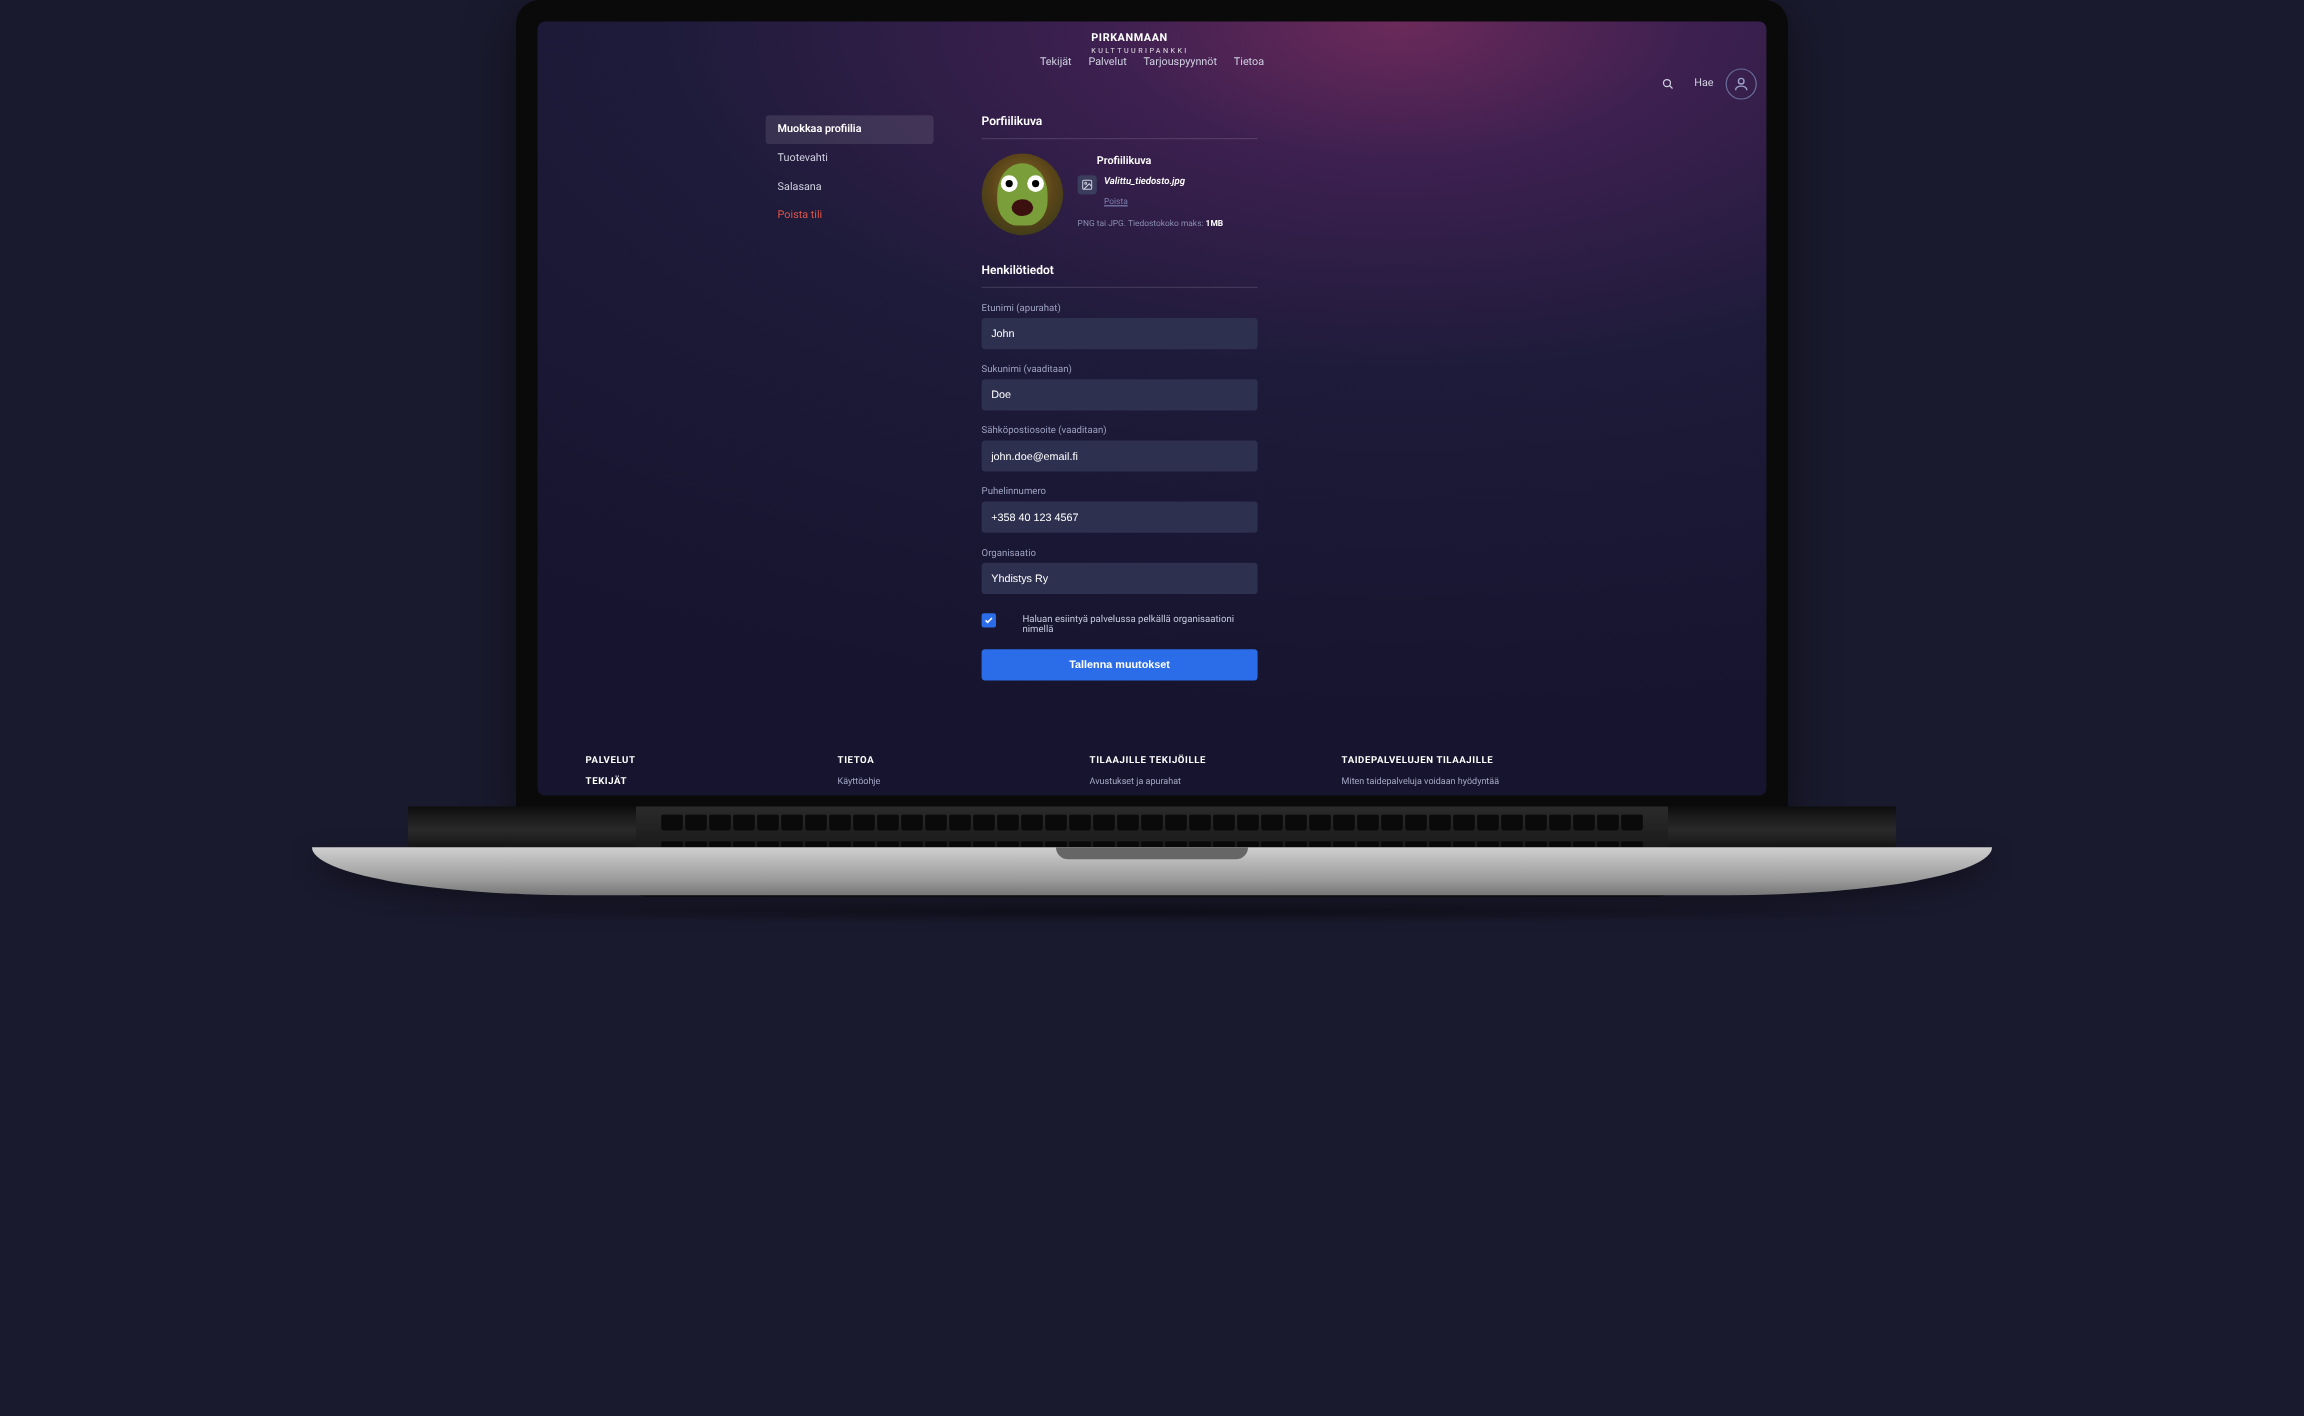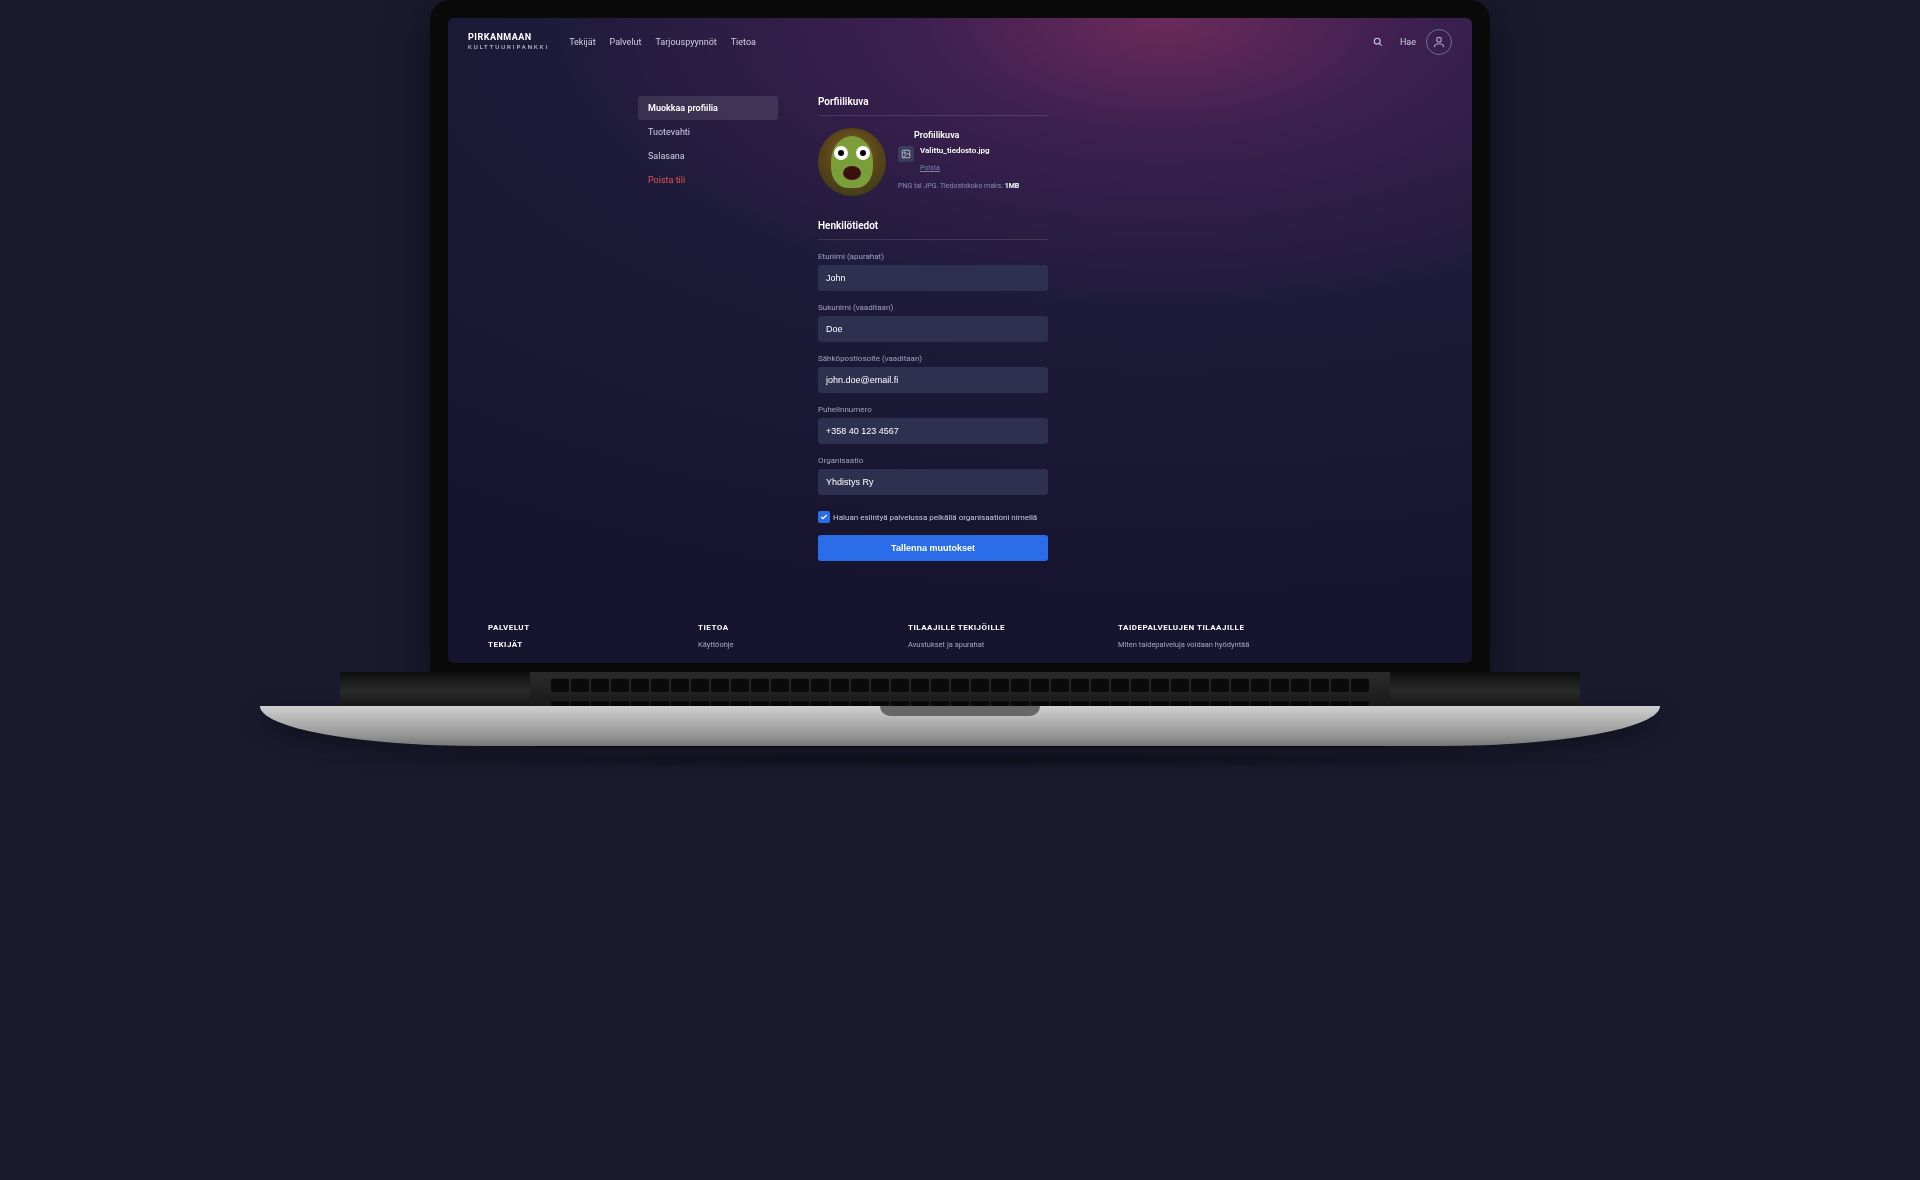--- a/index.html
+++ b/index.html
@@ -87,22 +87,23 @@
     width: 1380px;
     height: 20px;
     background: radial-gradient(ellipse, rgba(0,0,0,0.4) 0%, rgba(0,0,0,0) 70%);
     margin: 4px auto 0;
   }
 
   
   .topnav {
     display: flex;
     align-items: center;
-    padding: 10px 20px;
+    padding: 10px 8px;
     height: 48px;
+    flex-direction: column;
   }
   .brand {
     color: #fff;
     font-size: 8px;
     letter-spacing: 1px;
     line-height: 1.1;
     margin-right: 20px;
   }
   .brand strong { font-size: 9px; font-weight: 700; letter-spacing: 0.5px;}
   .brand span  { font-size: 6px; letter-spacing: 2px; opacity: 0.85;}
@@ -200,37 +201,37 @@
   }
   .avatar-info { padding-top: 2px; }
   .avatar-label { color: #fff; font-size: 9px; font-weight: 600; margin-bottom: 6px; padding-left: 16px;}
   .file-row { display: flex; gap: 6px; align-items: flex-start; margin-bottom: 8px;}
   .file-icon {
     width: 16px; height: 16px;
     background: #3a3d5c;
     border-radius: 3px;
     display: flex; align-items:center; justify-content:center;
   }
-  .file-name { color: #fff; font-size: 8px; font-weight: 600; }
+  .file-name { color: #fff; font-size: 8px; font-weight: 600; font-style: italic; }
   .file-del  { color: #7b80b0; font-size: 7px; text-decoration: underline; }
   .file-hint { color: #8a8db0; font-size: 7px; }
   .file-hint strong { color: #fff; }
 
   .field-label { color: #9ea2c0; font-size: 8px; margin-bottom: 4px; display:block;}
   .field-input {
     width: 100%;
     background: #2e3050;
     border: none;
     border-radius: 3px;
     padding: 8px 8px;
     color: #fff;
     font-size: 9px;
     margin-bottom: 12px;
   }
-  .check-row { display:flex; gap:3px; align-items:center; margin: 4px 0 12px;}
+  .check-row { display:flex; gap:22px; margin: 4px 0 12px;}
   .checkbox {
     width: 12px; height: 12px;
     background: #2b6de8;
     border-radius: 2px;
     display:flex; align-items:center; justify-content:center;
     flex-shrink:0;
   }
   .checkbox svg { width: 8px; height: 8px; }
   .check-label { color: #c7cadf; font-size: 8px; }
   .btn-primary {

